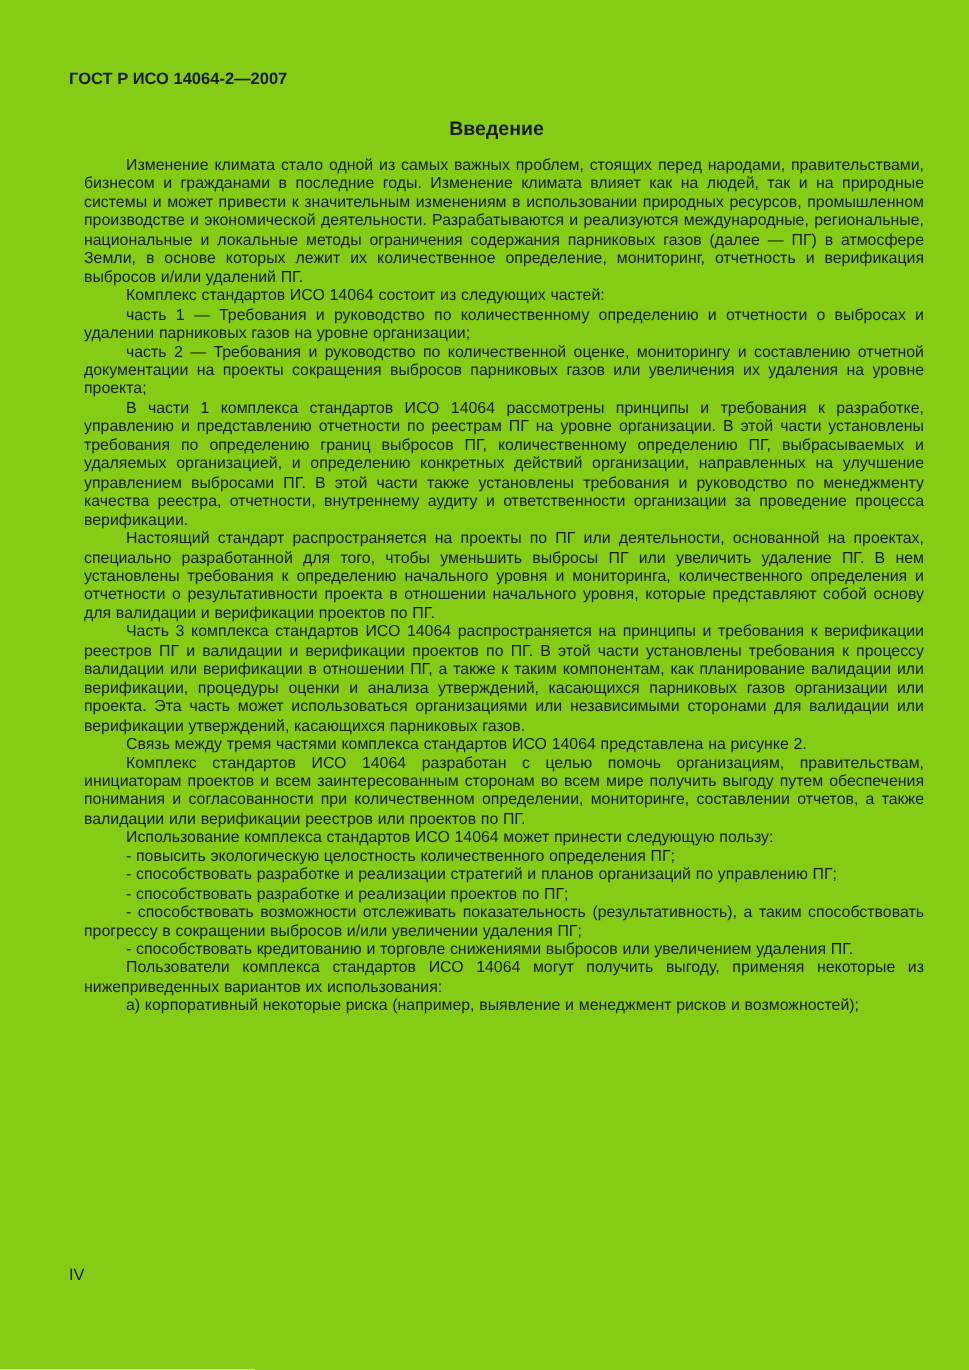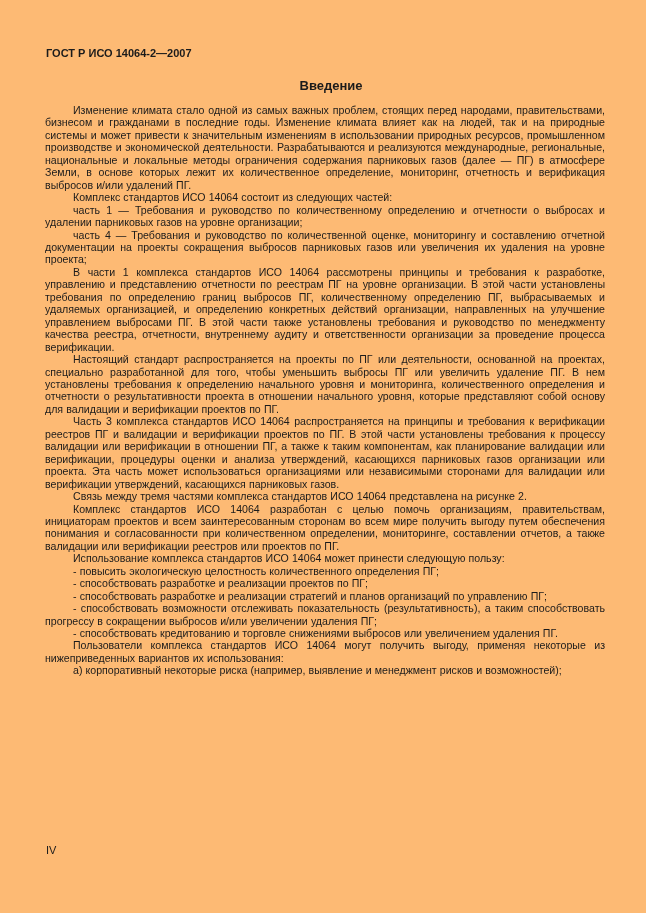--- a/index.html
+++ b/index.html
@@ -4,21 +4,21 @@
 <style>
   html, body {
     margin: 0;
     padding: 0;
     background: #ffffff;
   }
   .page {
     position: relative;
     width: 646px;
     height: 913px;
-    background: #fdba74;
+    background: #84cc16;
     font-family: "Liberation Sans", sans-serif;
     color: #1b1b1b;
     overflow: hidden;
   }
   .doc-header {
     position: absolute;
     left: 46px;
     top: 47px;
     font-size: 11px;
     font-weight: bold;
@@ -29,21 +29,21 @@
     left: 0;
     right: 0;
     top: 78px;
     text-align: center;
     font-size: 13px;
     font-weight: bold;
     padding-left: 16px;
   }
   .content {
     position: absolute;
-    left: 45px;
+    left: 56px;
     top: 104px;
     width: 560px;
   }
   .content p {
     margin: 0;
     padding: 0;
     font-size: 10.6px;
     line-height: 12.45px;
     text-align: justify;
     text-indent: 28px;
@@ -62,30 +62,30 @@
 <div class="page">
 
   <div class="doc-header">ГОСТ Р ИСО 14064-2—2007</div>
 
   <div class="doc-title">Введение</div>
 
   <div class="content">
     <p>Изменение климата стало одной из самых важных проблем, стоящих перед народами, правительствами, бизнесом и гражданами в последние годы. Изменение климата влияет как на людей, так и на природные системы и может привести к значительным изменениям в использовании природных ресурсов, промышленном производстве и экономической деятельности. Разрабатываются и реализуются международные, региональные, национальные и локальные методы ограничения содержания парниковых газов (далее — ПГ) в атмосфере Земли, в основе которых лежит их количественное определение, мониторинг, отчетность и верификация выбросов и/или удалений ПГ.</p>
     <p>Комплекс стандартов ИСО 14064 состоит из следующих частей:</p>
     <p>часть 1 — Требования и руководство по количественному определению и отчетности о выбросах и удалении парниковых газов на уровне организации;</p>
-    <p>часть 4 — Требования и руководство по количественной оценке, мониторингу и составлению отчетной документации на проекты сокращения выбросов парниковых газов или увеличения их удаления на уровне проекта;</p>
+    <p>часть 2 — Требования и руководство по количественной оценке, мониторингу и составлению отчетной документации на проекты сокращения выбросов парниковых газов или увеличения их удаления на уровне проекта;</p>
     <p>В части 1 комплекса стандартов ИСО 14064 рассмотрены принципы и требования к разработке, управлению и представлению отчетности по реестрам ПГ на уровне организации. В этой части установлены требования по определению границ выбросов ПГ, количественному определению ПГ, выбрасываемых и удаляемых организацией, и определению конкретных действий организации, направленных на улучшение управлением выбросами ПГ. В этой части также установлены требования и руководство по менеджменту качества реестра, отчетности, внутреннему аудиту и ответственности организации за проведение процесса верификации.</p>
     <p>Настоящий стандарт распространяется на проекты по ПГ или деятельности, основанной на проектах, специально разработанной для того, чтобы уменьшить выбросы ПГ или увеличить удаление ПГ. В нем установлены требования к определению начального уровня и мониторинга, количественного определения и отчетности о результативности проекта в отношении начального уровня, которые представляют собой основу для валидации и верификации проектов по ПГ.</p>
     <p>Часть 3 комплекса стандартов ИСО 14064 распространяется на принципы и требования к верификации реестров ПГ и валидации и верификации проектов по ПГ. В этой части установлены требования к процессу валидации или верификации в отношении ПГ, а также к таким компонентам, как планирование валидации или верификации, процедуры оценки и анализа утверждений, касающихся парниковых газов организации или проекта. Эта часть может использоваться организациями или независимыми сторонами для валидации или верификации утверждений, касающихся парниковых газов.</p>
     <p>Связь между тремя частями комплекса стандартов ИСО 14064 представлена на рисунке 2.</p>
     <p>Комплекс стандартов ИСО 14064 разработан с целью помочь организациям, правительствам, инициаторам проектов и всем заинтересованным сторонам во всем мире получить выгоду путем обеспечения понимания и согласованности при количественном определении, мониторинге, составлении отчетов, а также валидации или верификации реестров или проектов по ПГ.</p>
     <p>Использование комплекса стандартов ИСО 14064 может принести следующую пользу:</p>
     <p>- повысить экологическую целостность количественного определения ПГ;</p>
+    <p>- способствовать разработке и реализации стратегий и планов организаций по управлению ПГ;</p>
     <p>- способствовать разработке и реализации проектов по ПГ;</p>
-    <p>- способствовать разработке и реализации стратегий и планов организаций по управлению ПГ;</p>
     <p>- способствовать возможности отслеживать показательность (результативность), а таким способствовать прогрессу в сокращении выбросов и/или увеличении удаления ПГ;</p>
     <p>- способствовать кредитованию и торговле снижениями выбросов или увеличением удаления ПГ.</p>
     <p>Пользователи комплекса стандартов ИСО 14064 могут получить выгоду, применяя некоторые из нижеприведенных вариантов их использования:</p>
     <p>a) корпоративный некоторые риска (например, выявление и менеджмент рисков и возможностей);</p>
   </div>
 
   <div class="page-number">IV</div>
 
 </div>
 

